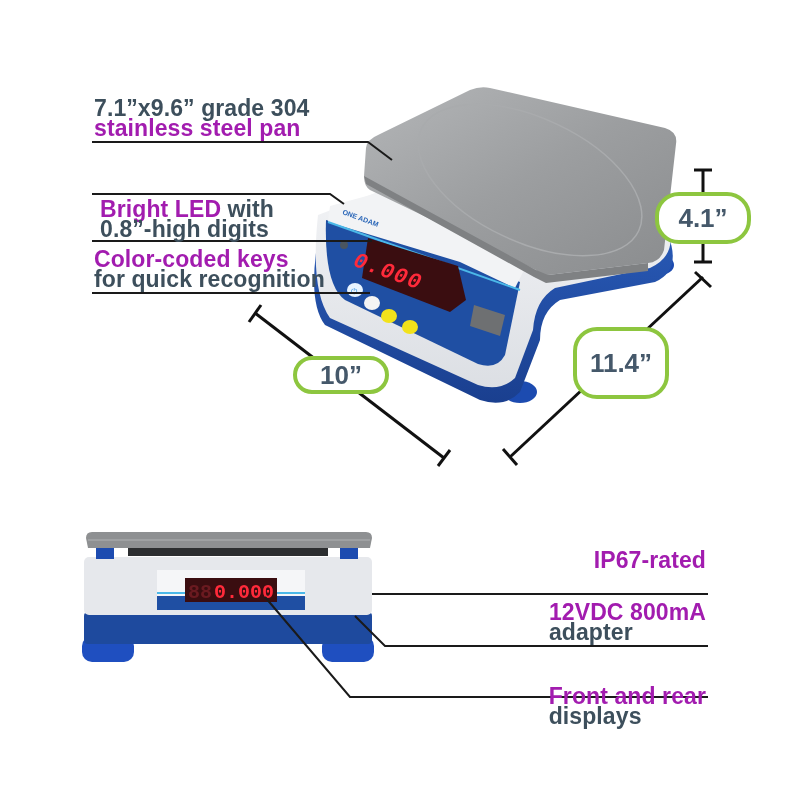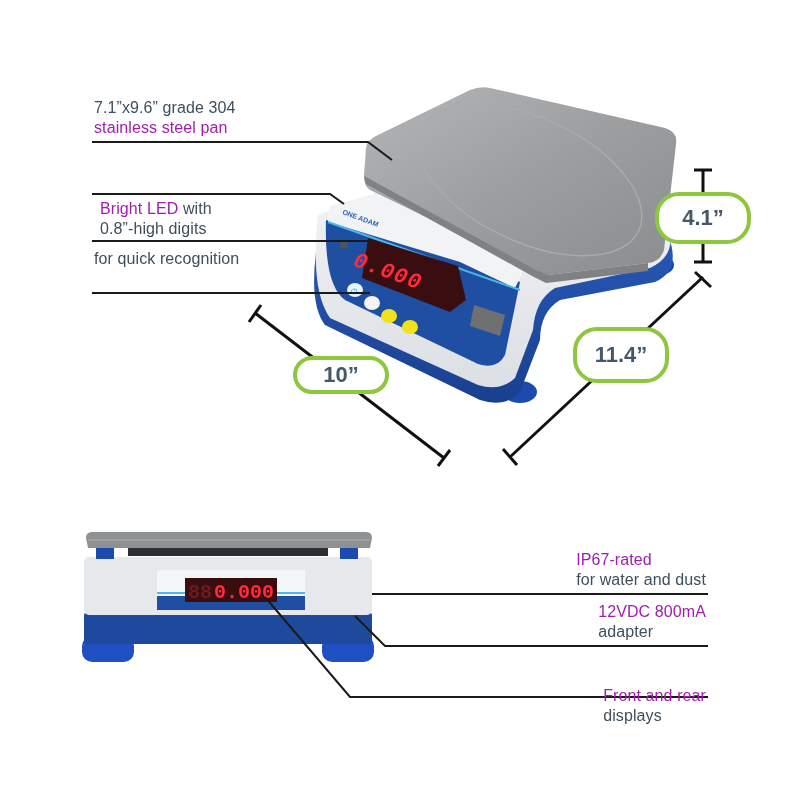--- a/index.html
+++ b/index.html
@@ -1,22 +1,22 @@
 <!DOCTYPE html>
 <html><head>
 <meta charset="utf-8">
 <style>
   html, body { margin: 0; padding: 0; background: #ffffff; }
   body { width: 800px; height: 800px; position: relative; overflow: hidden;
          font-family: "Liberation Sans", "DejaVu Sans", sans-serif; }
-  .feat { position: absolute; font-weight: 400; font-size: 16px; line-height: 20px; color: #3d4f5c; letter-spacing: 0.1px; }
+  .feat { position: absolute; font-weight: 700; font-size: 23px; line-height: 20px; color: #3d4f5c; letter-spacing: 0.1px; }
   .feat .blue { color: #a21caf; }
   .feat.right { }
   .dim { position: absolute; border: 4px solid #8dc63f; border-radius: 24px; background: #fff;
-         color: #45586a; font-weight: 700; font-size: 22px; display: flex; align-items: center; justify-content: center; box-sizing: border-box; }
+         color: #45586a; font-weight: 700; font-size: 26px; display: flex; align-items: center; justify-content: center; box-sizing: border-box; }
   svg { position: absolute; left: 0; top: 0; }
 </style>
 </head>
 <body>
 
 <svg width="800" height="800" viewBox="0 0 800 800">
   <defs>
     <linearGradient id="pan" x1="0" y1="0" x2="1" y2="1">
       <stop offset="0" stop-color="#b4b6b8"></stop>
       <stop offset="0.5" stop-color="#9c9ea0"></stop>
@@ -90,27 +90,28 @@
   <div>7.1”x9.6” grade 304</div>
   <div class="blue">stainless steel pan</div>
 </div>
 <div class="feat" style="left:94px; top:148px;">
 </div>
 <div class="feat" style="left:100px; top:199px;">
   <div><span class="blue">Bright LED</span><span> with</span></div>
   <div>0.8”-high digits</div>
 </div>
 <div class="feat" style="left:94px; top:249px;">
+  <div class="blue">Color-coded keys</div>
   <div>for quick recognition</div>
 </div>
 
 <div class="dim" style="left:655px; top:192px; width:96px; height:52px;">
   <span>4.1”</span>
 </div>
-<div class="dim" style="left:573px; top:327px; width:96px; height:56px;">
+<div class="dim" style="left:573px; top:327px; width:96px; height:72px;">
   <span>11.4”</span>
 </div>
 <div class="dim" style="left:293px; top:356px; width:96px; height:38px;">
   <span>10”</span>
 </div>
 
 <svg width="800" height="800" viewBox="0 0 800 800" style="pointer-events:none;">
 
   <rect x="82" y="636" width="52" height="26" rx="10" fill="#1f4fc0"></rect>
   <rect x="322" y="636" width="52" height="26" rx="10" fill="#1f4fc0"></rect>
@@ -135,21 +136,20 @@
 
   <g stroke="#1a1a1a" stroke-width="2" fill="none">
     <polyline points="372,594 708,594"></polyline>
     <polyline points="355,616 385,646 708,646"></polyline>
     <polyline points="265,597 350,697 708,697"></polyline>
   </g>
 </svg>
 
 <div class="feat right" style="right:94px; top:550px;">
   <div class="blue">IP67-rated</div>
-  <div>for water and dust</div>
 </div>
 <div class="feat right" style="right:94px; top:602px;">
   <div class="blue">12VDC 800mA</div>
   <div>adapter</div>
 </div>
 <div class="feat right" style="right:94px; top:686px;">
   <div class="blue">Front and rear</div>
   <div>displays</div>
 </div>
 

